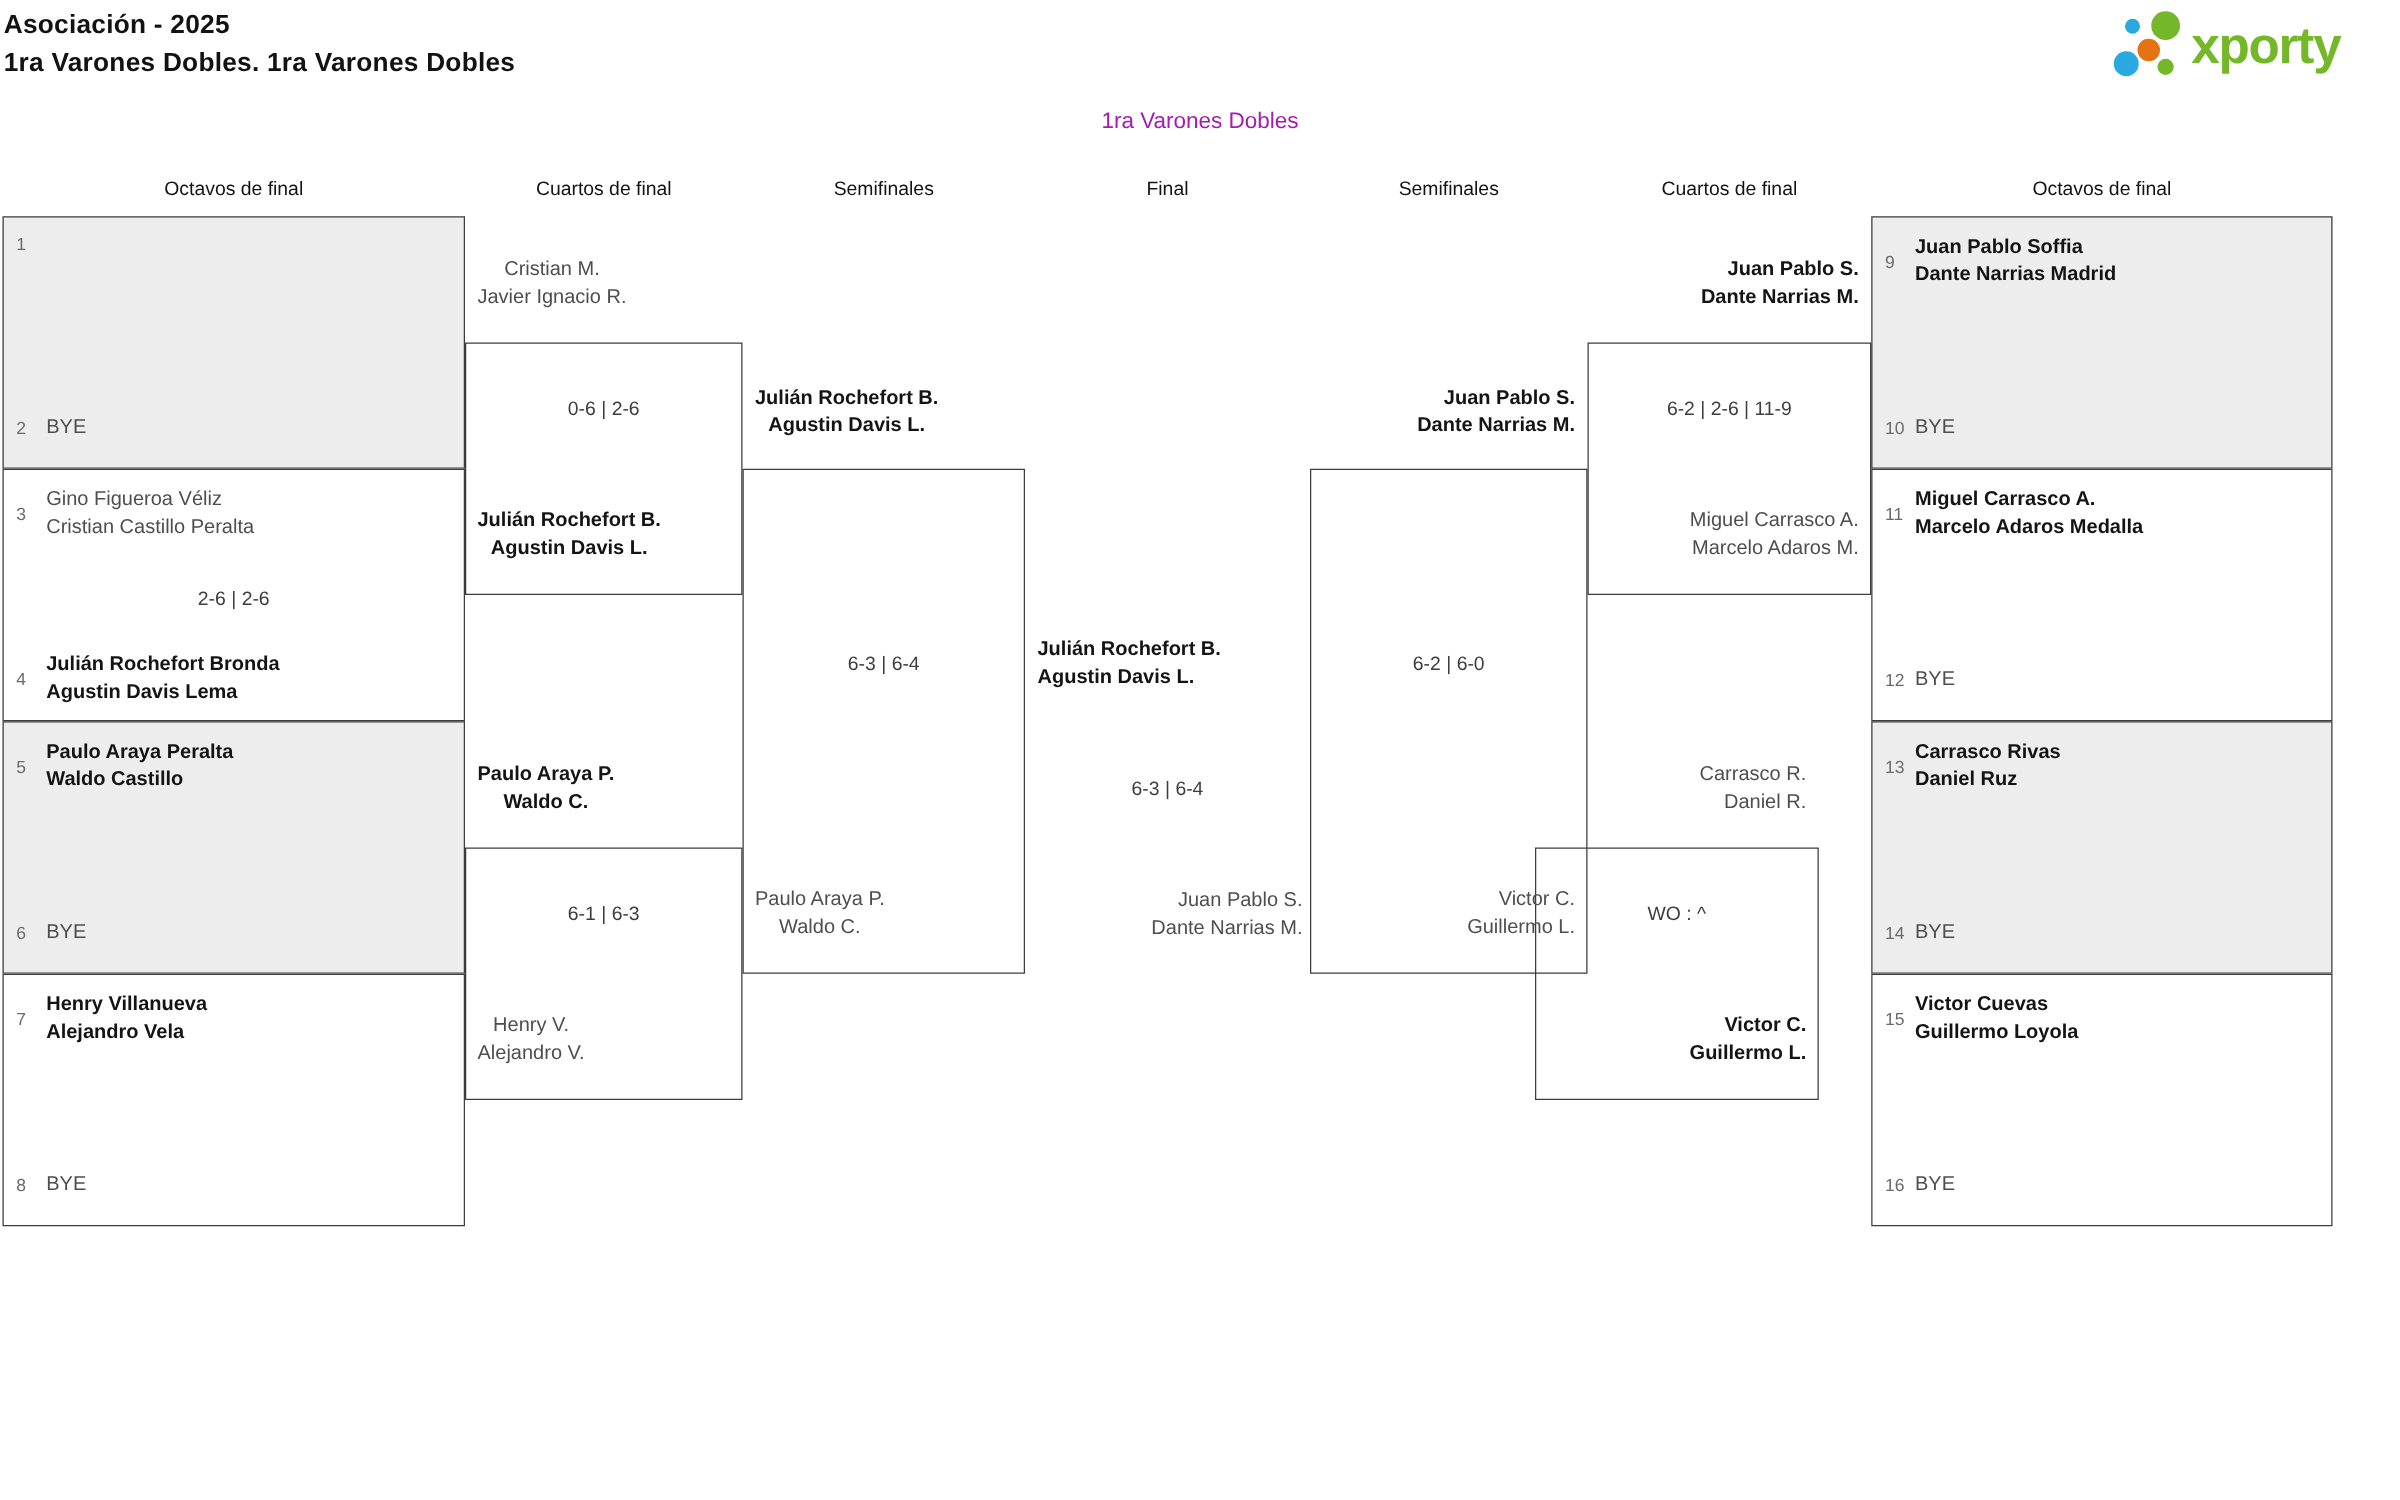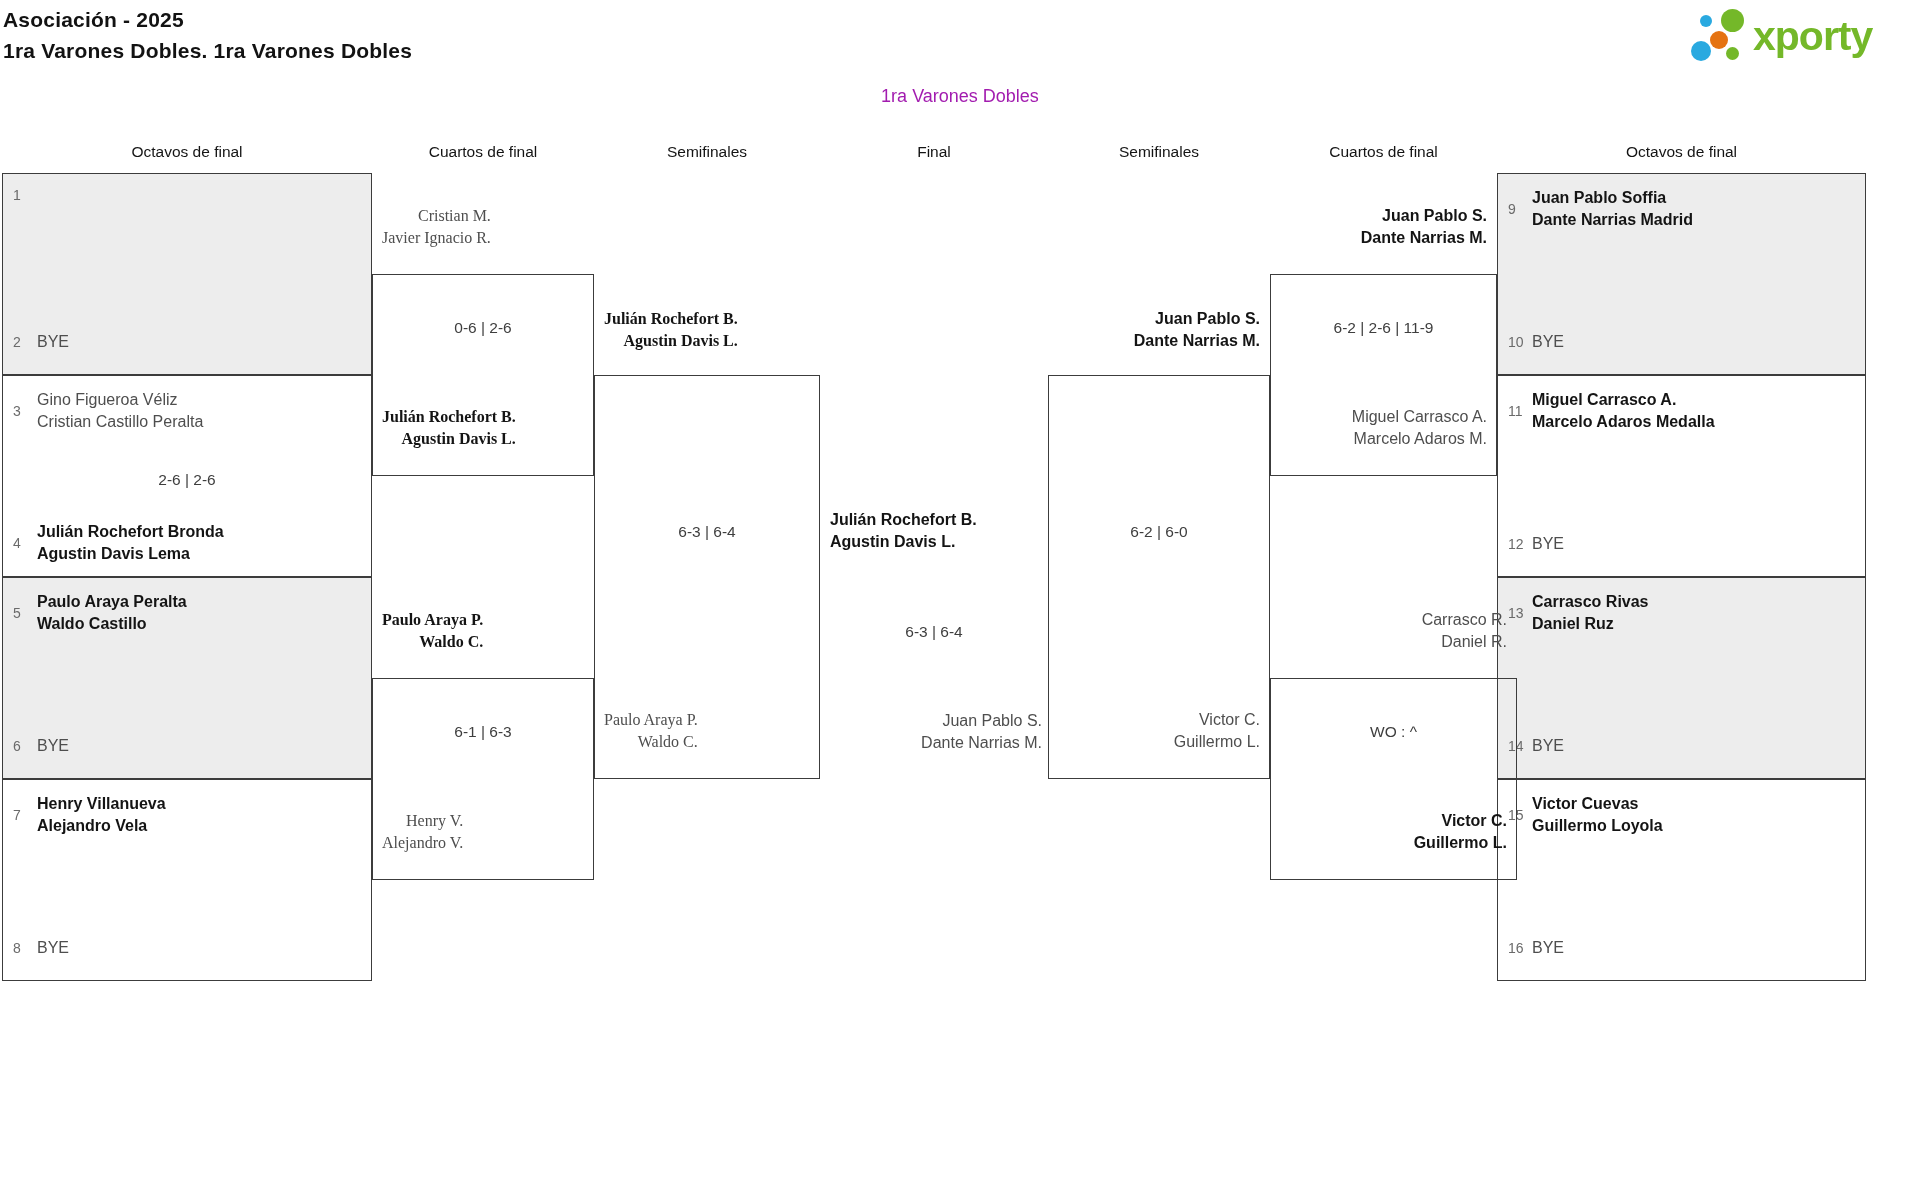--- a/index.html
+++ b/index.html
@@ -40,21 +40,21 @@
   
   .slot { position:absolute; left:10px; right:6px; display:flex; align-items:center; }
   .seed { flex:0 0 18px; width:18px; font-size:14px; color:#6a6a6a; margin-right:6px; }
   .s1  { top:13px; }
   .s2s { bottom:21px; }
   .s2d { bottom:11px; }
   .r16 .score { top:93px; }
 
   
   .t1, .t2 { position:absolute; font-size:16px; line-height:22px; }
-  .L .t1, .L .t2 { left:9px; text-align:right;font-family:Liberation Serif, serif; }
+  .L .t1, .L .t2 { left:9px; text-align:center; }
   .R .t1, .R .t2 { right:9px; text-align:right; }
   .qf .t1 { bottom:calc(100% + 26px); }
   .sf .t1 { bottom:calc(100% + 24px); }
   .t2 { bottom:25px; }
   .qf .score { top:42px; }
   .sf .score { top:145px; }
   .fin .t1 { top:134px; left:10px; text-align:left; }
   .fin .t2 { right:6px; text-align:right; }
   .fin .score { top:246px; }
 </style>
@@ -242,21 +242,21 @@
       <div>Juan Pablo S.</div>
       <div>Dante Narrias M.</div>
     </div>
     <div class="score">6-2 | 2-6 | 11-9</div>
     <div class="t2 names">
       <div>Miguel Carrasco A.</div>
       <div>Marcelo Adaros M.</div>
     </div>
   </div>
 
-  <div class="match qf boxed R" style="left:1270px;top:678px;width:247px;height:202px">
+  <div class="match qf boxed R" style="left:1228px;top:678px;width:227px;height:202px">
     <div class="t1 names">
       <div>Carrasco R.</div>
       <div>Daniel R.</div>
     </div>
     <div class="score">WO : ^</div>
     <div class="t2 names w">
       <div>Victor C.</div>
       <div>Guillermo L.</div>
     </div>
   </div>

